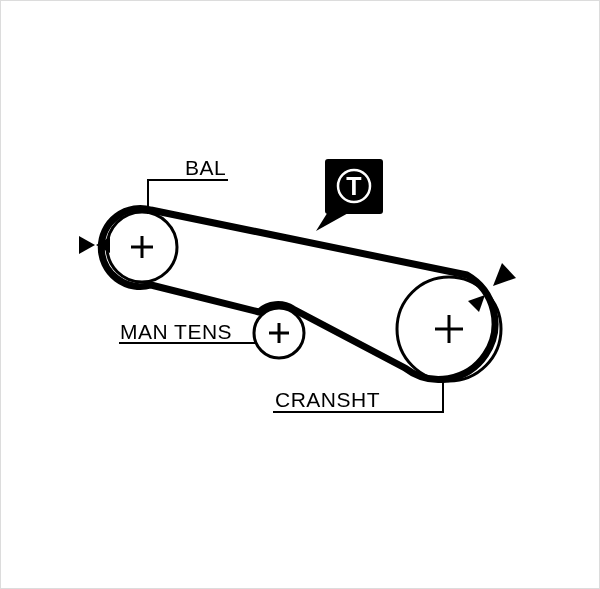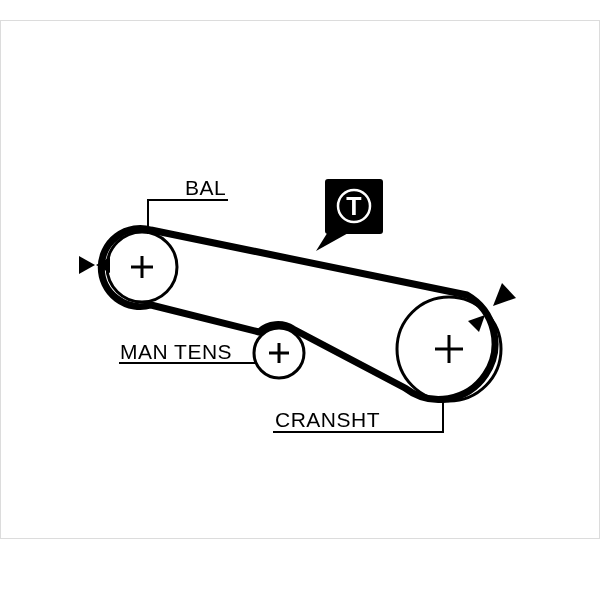--- a/index.html
+++ b/index.html
@@ -4,26 +4,25 @@
 <style>
   html, body {
     margin: 0;
     padding: 0;
     background: #ffffff;
     font-family: "Liberation Sans", sans-serif;
   }
   .canvas {
     position: relative;
     width: 600px;
-    height: 519px;
+    height: 589px;
     background: #ffffff;
     border: 1px solid #dcdcdc;
     box-sizing: border-box;
     overflow: hidden;
-    margin-top: 20px;
   }
   svg { display: block; }
 
   .belt {
     fill: none;
     stroke: #000000;
     stroke-width: 7;
     stroke-linejoin: round;
   }
   .pulley {

